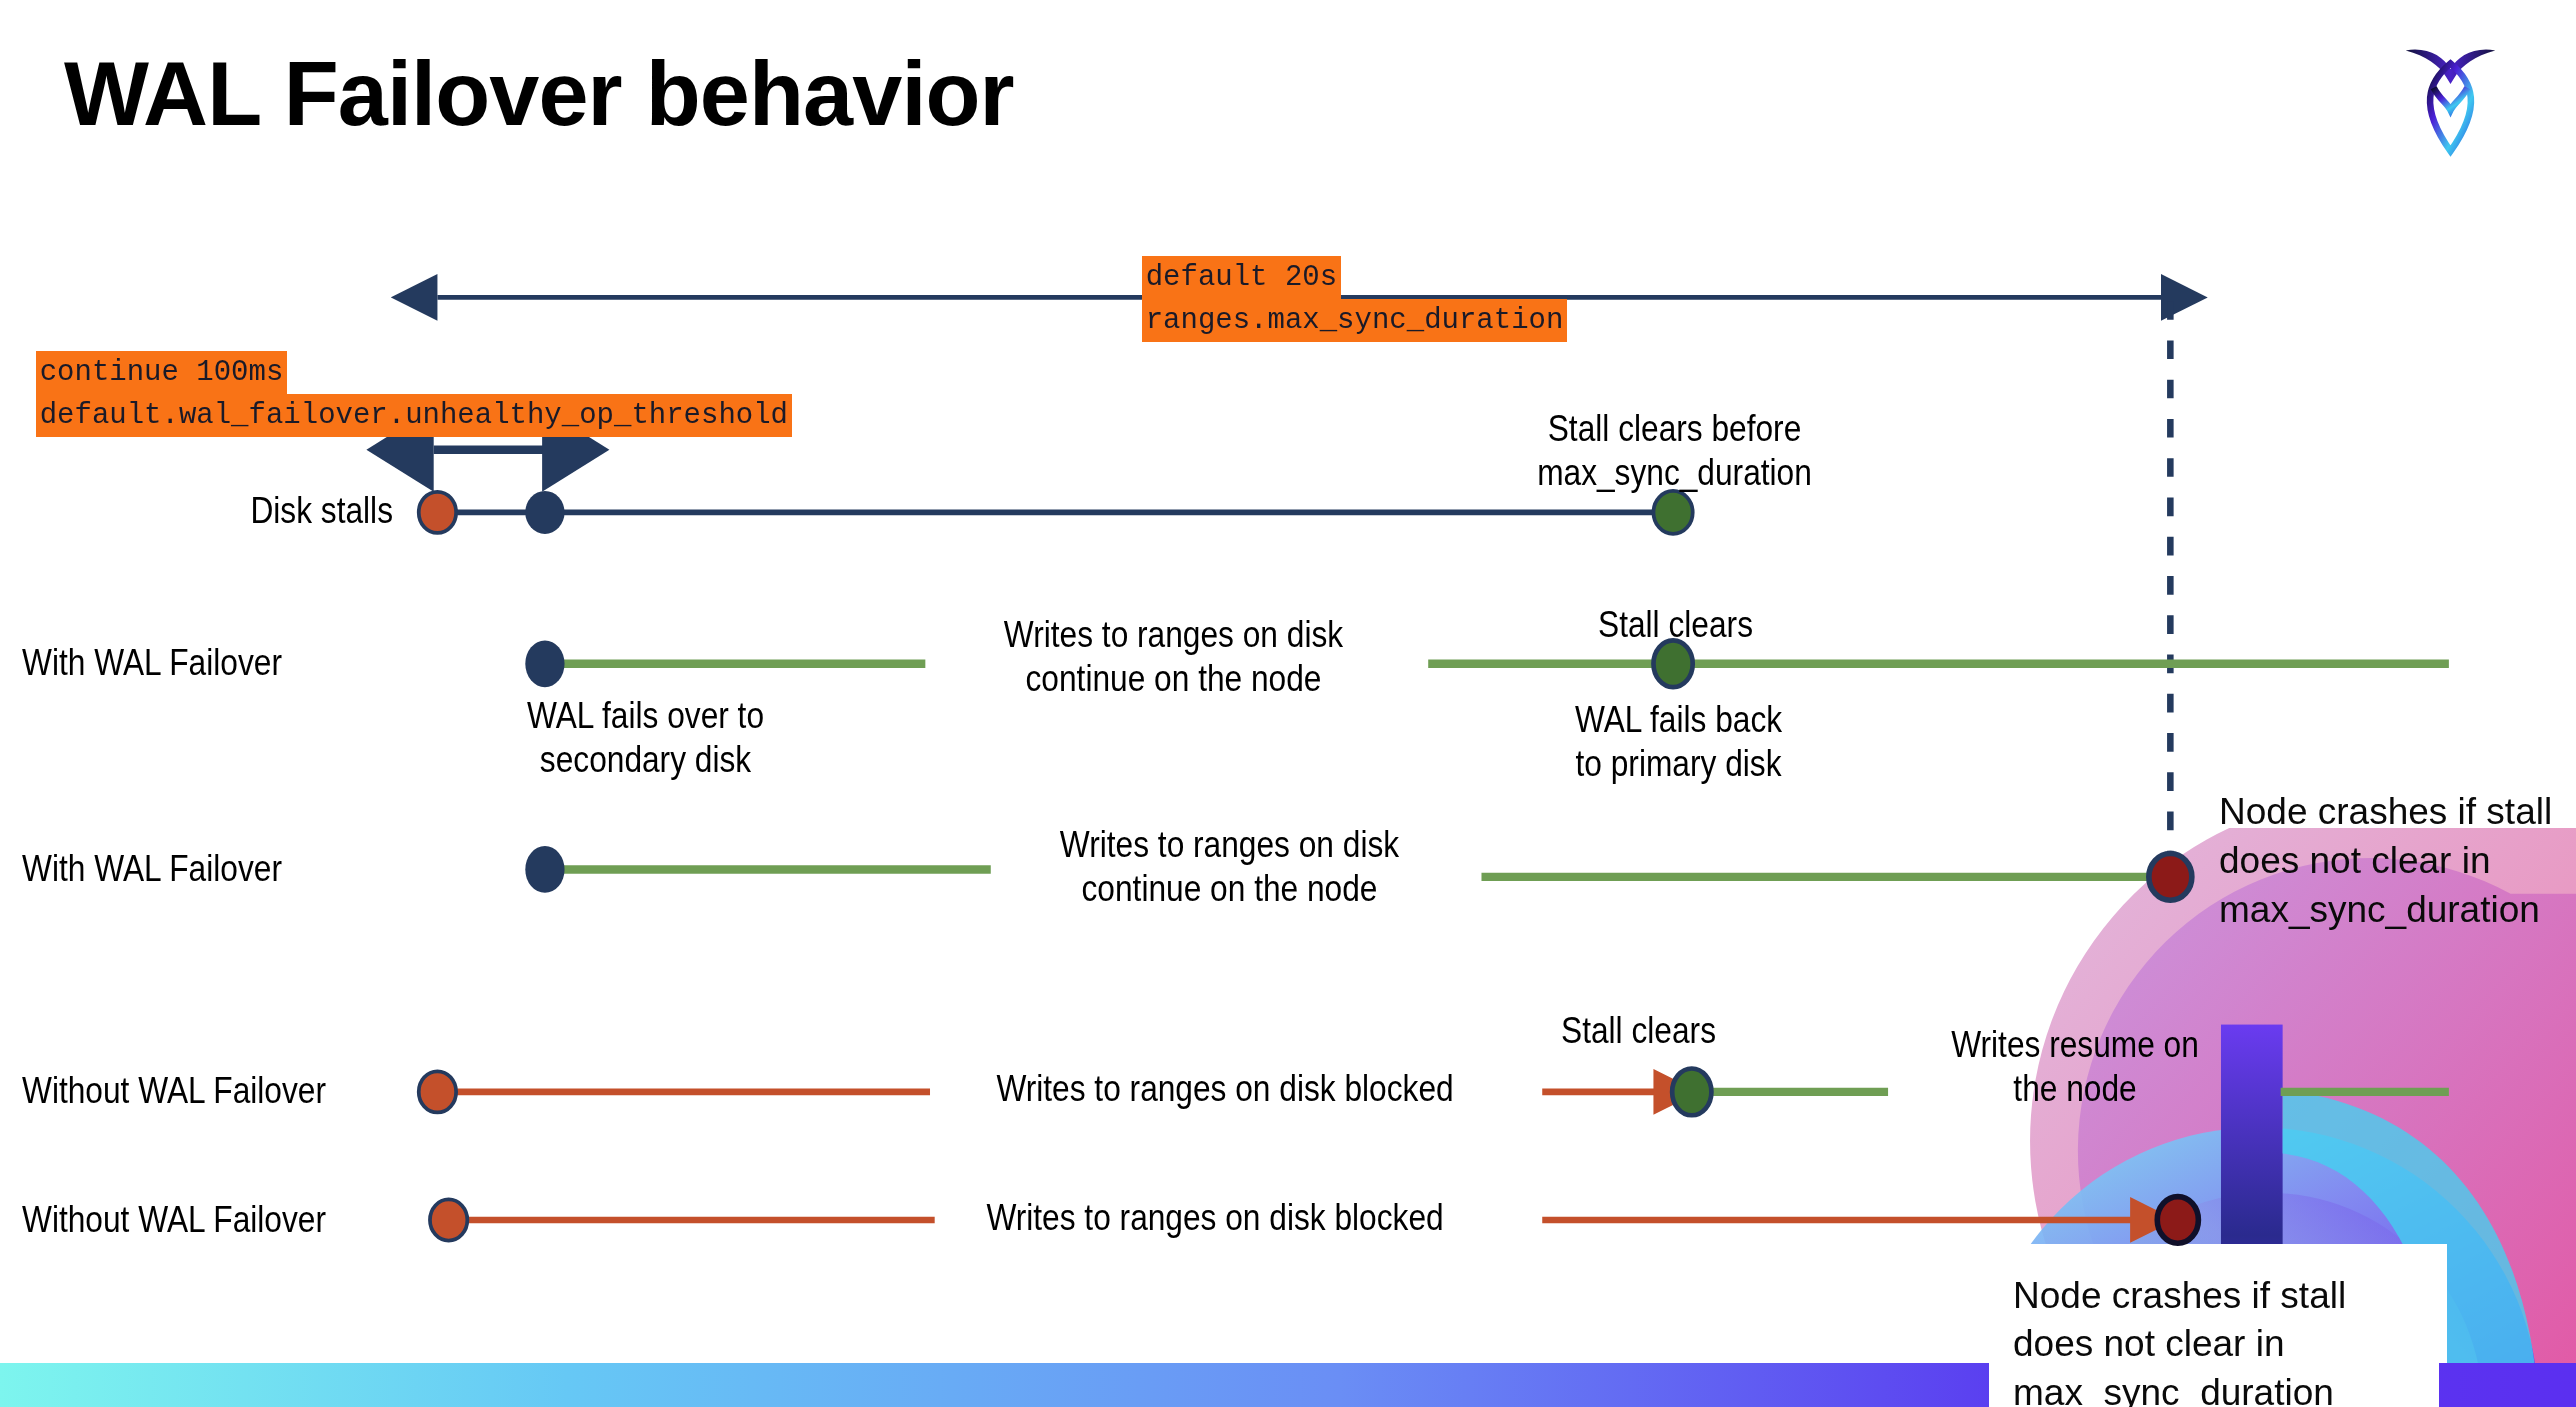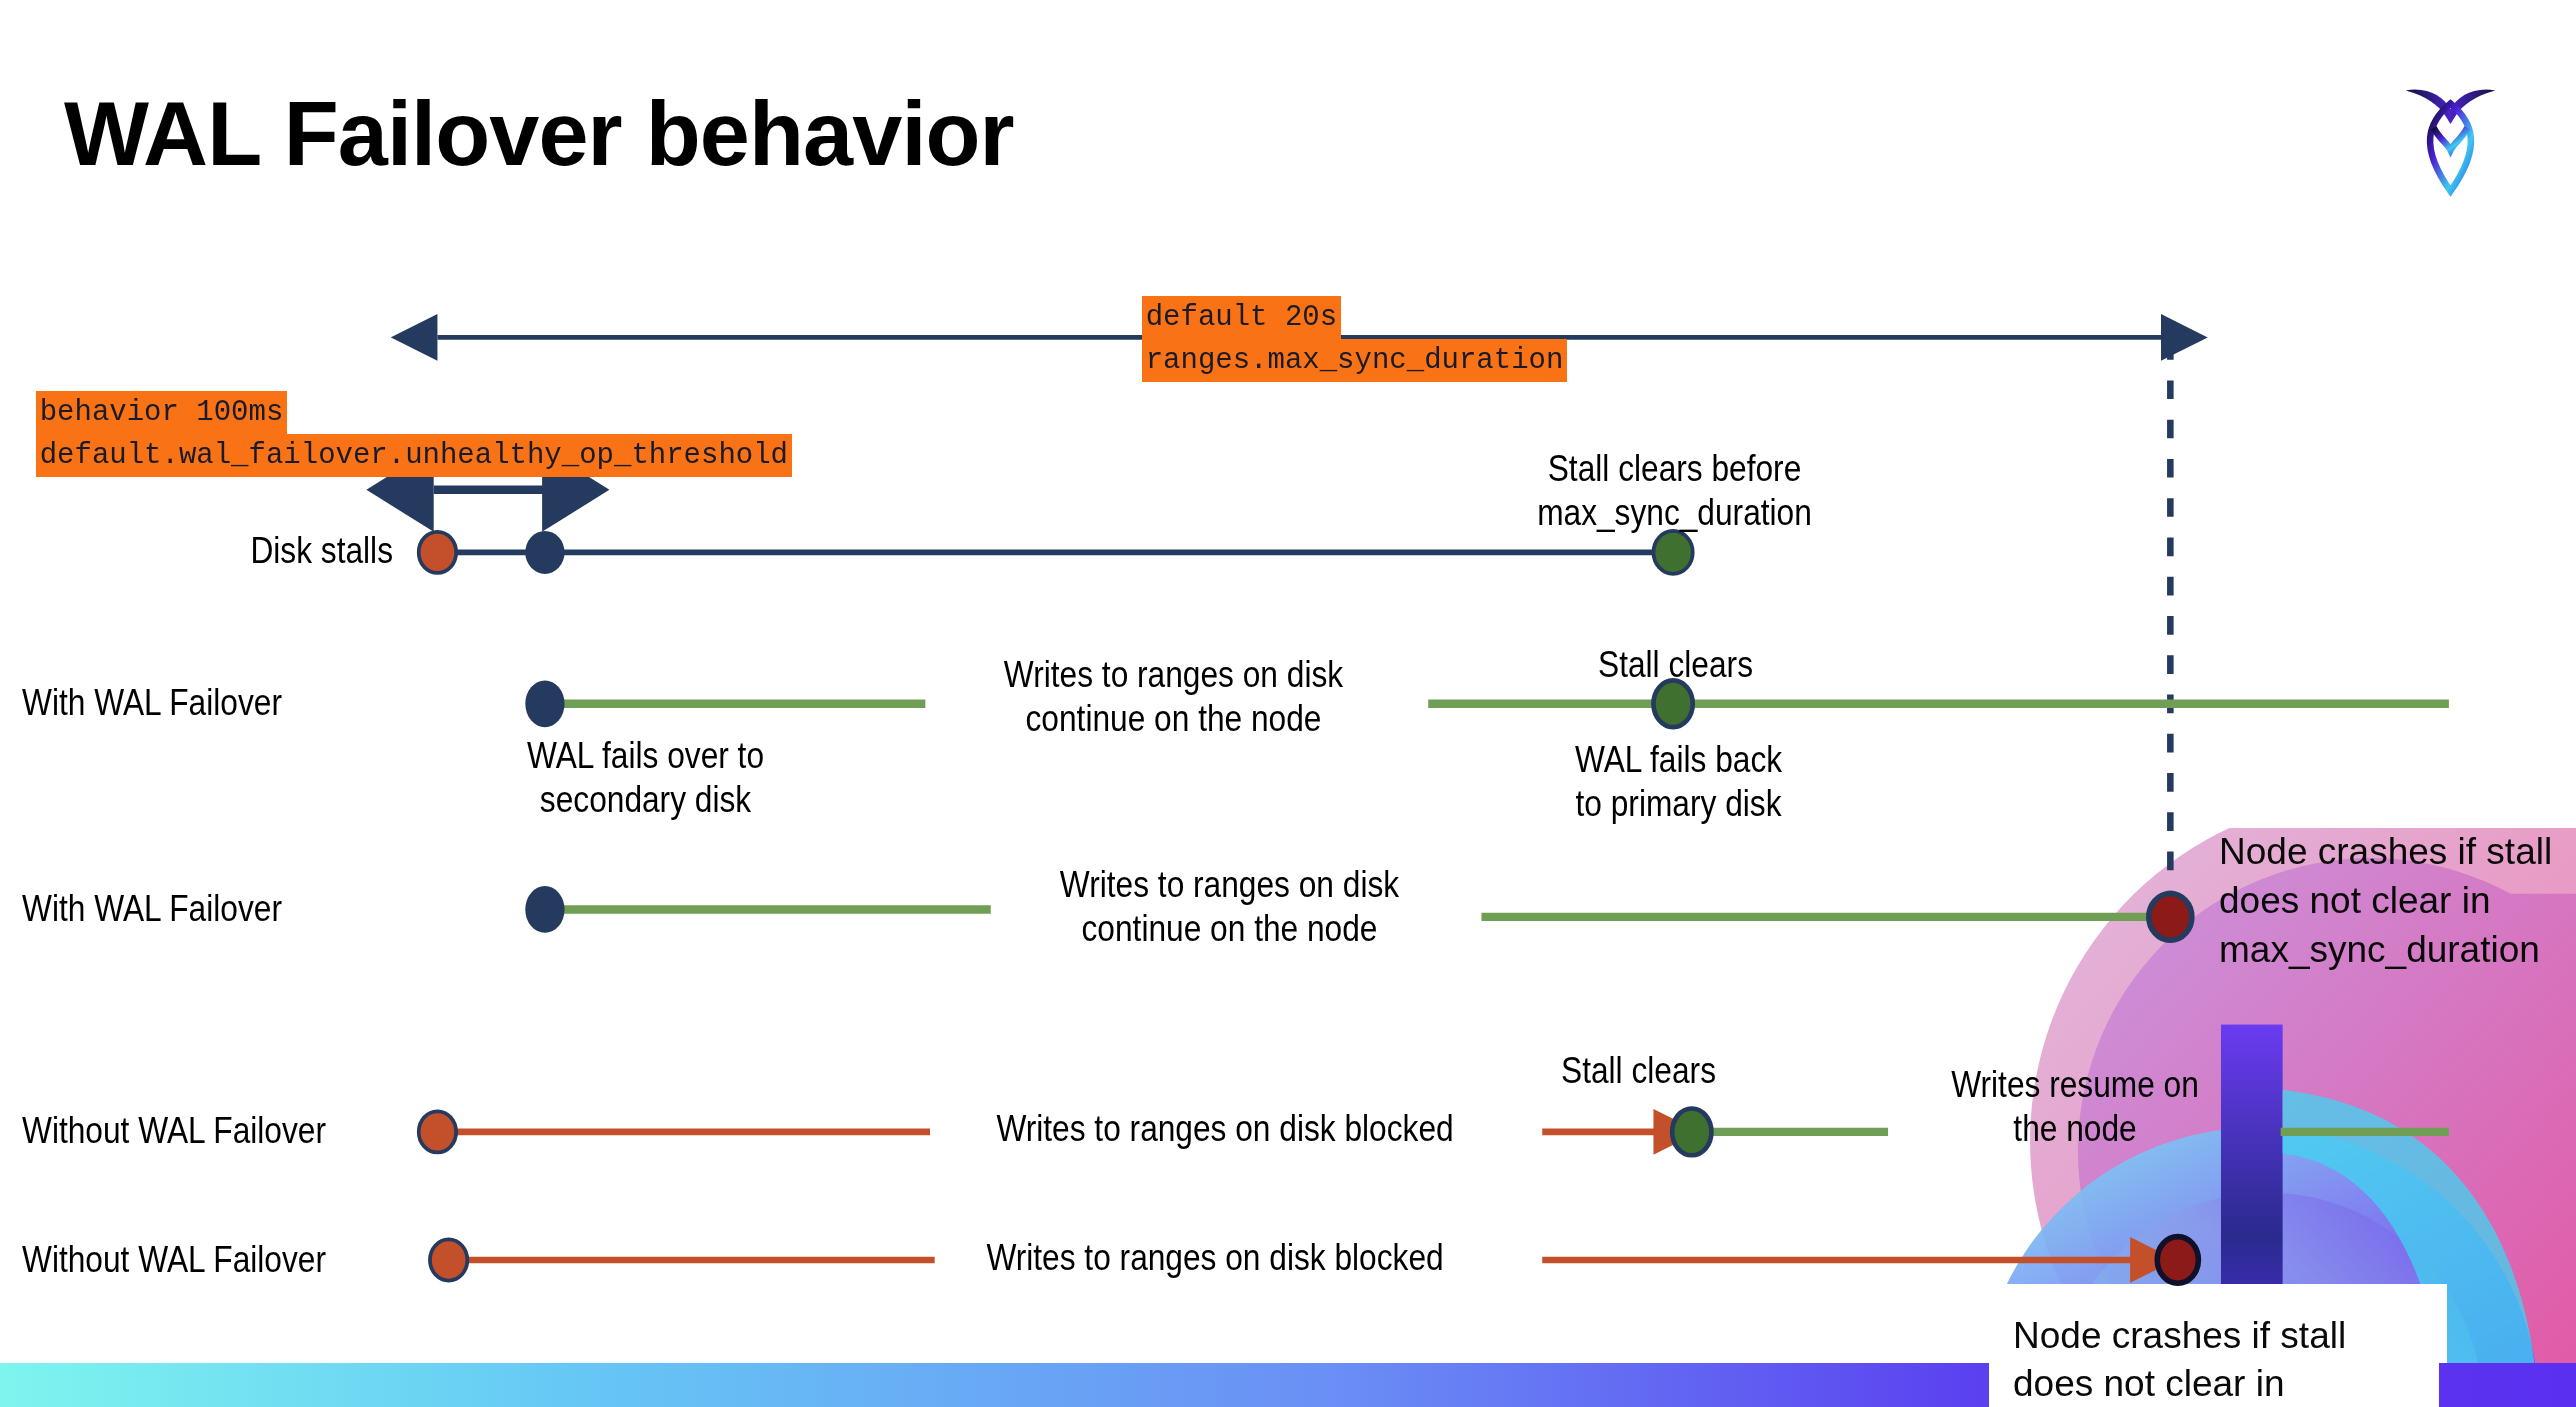--- a/index.html
+++ b/index.html
@@ -13,21 +13,20 @@
     position: relative;
     overflow: hidden;
     font-family: "Liberation Sans", sans-serif;
     -webkit-font-smoothing: antialiased;
   }
   .slide {
     position: absolute;
     inset: 0;
     background: #ffffff;
     overflow: hidden;
-    margin-top: 40px;
   }
 
   
   .title {
     position: absolute;
     left: 64px;
     top: 45px;
     font-size: 90px;
     font-weight: 700;
     letter-spacing: -0.9px;
@@ -268,21 +267,21 @@
       <ellipse cx="2330" cy="1305" rx="22" ry="25" fill="#8C1A18" stroke="#10102A" stroke-width="6"></ellipse>
     </g>
   </svg>
 
   <div class="code-box" style="left:1142px; top:256px;">
     <span>default 20s</span><br>
     <span>ranges.max_sync_duration</span>
   </div>
 
   <div class="code-box" style="left:36px; top:351px;">
-    <span>behavior 100ms</span><br>
+    <span>continue 100ms</span><br>
     <span>default.wal_failover.unhealthy_op_threshold</span>
   </div>
 
   <div class="lbl r" style="left:0px; top:489px; width:393px;">Disk stalls</div>
 
   <div class="lbl l" style="left:22.4px; top:641px; width:523px;">With WAL Failover</div>
 
   <div class="lbl l" style="left:22.4px; top:847px; width:523px;">With WAL Failover</div>
 
   <div class="lbl l" style="left:22.4px; top:1069px; width:580px;">Without WAL Failover</div>

